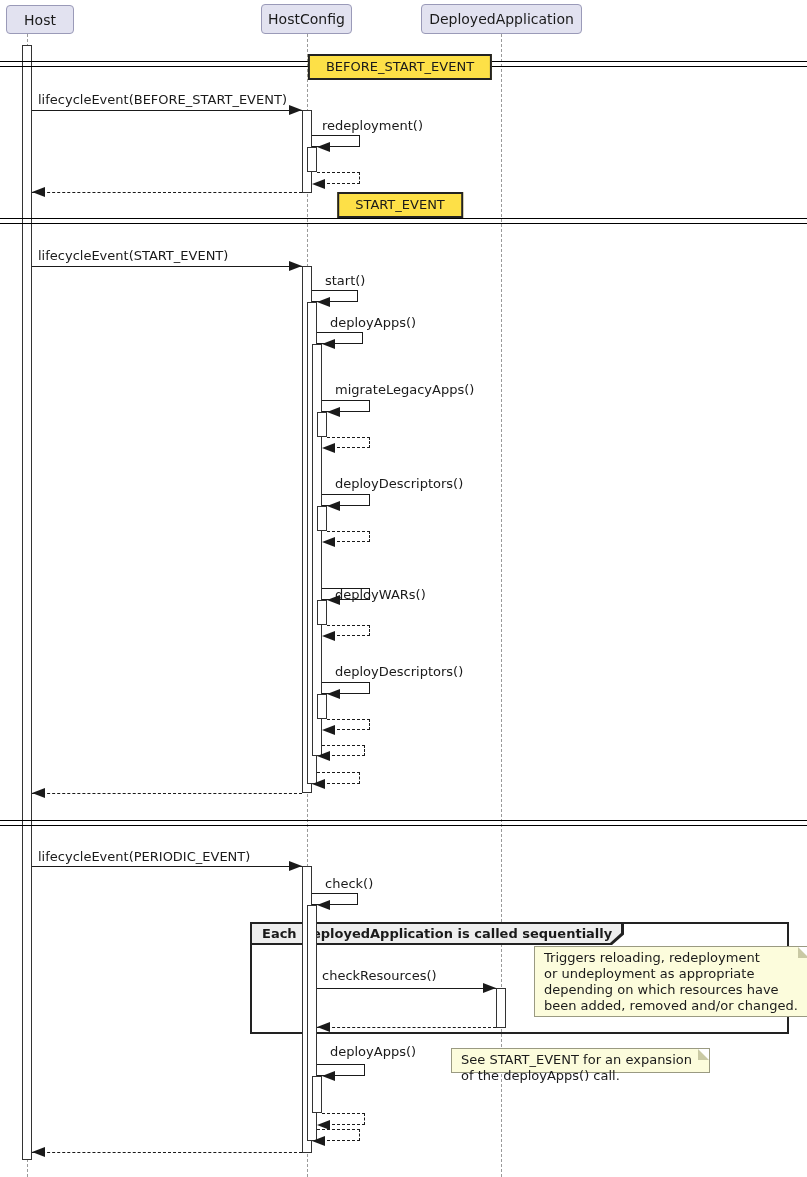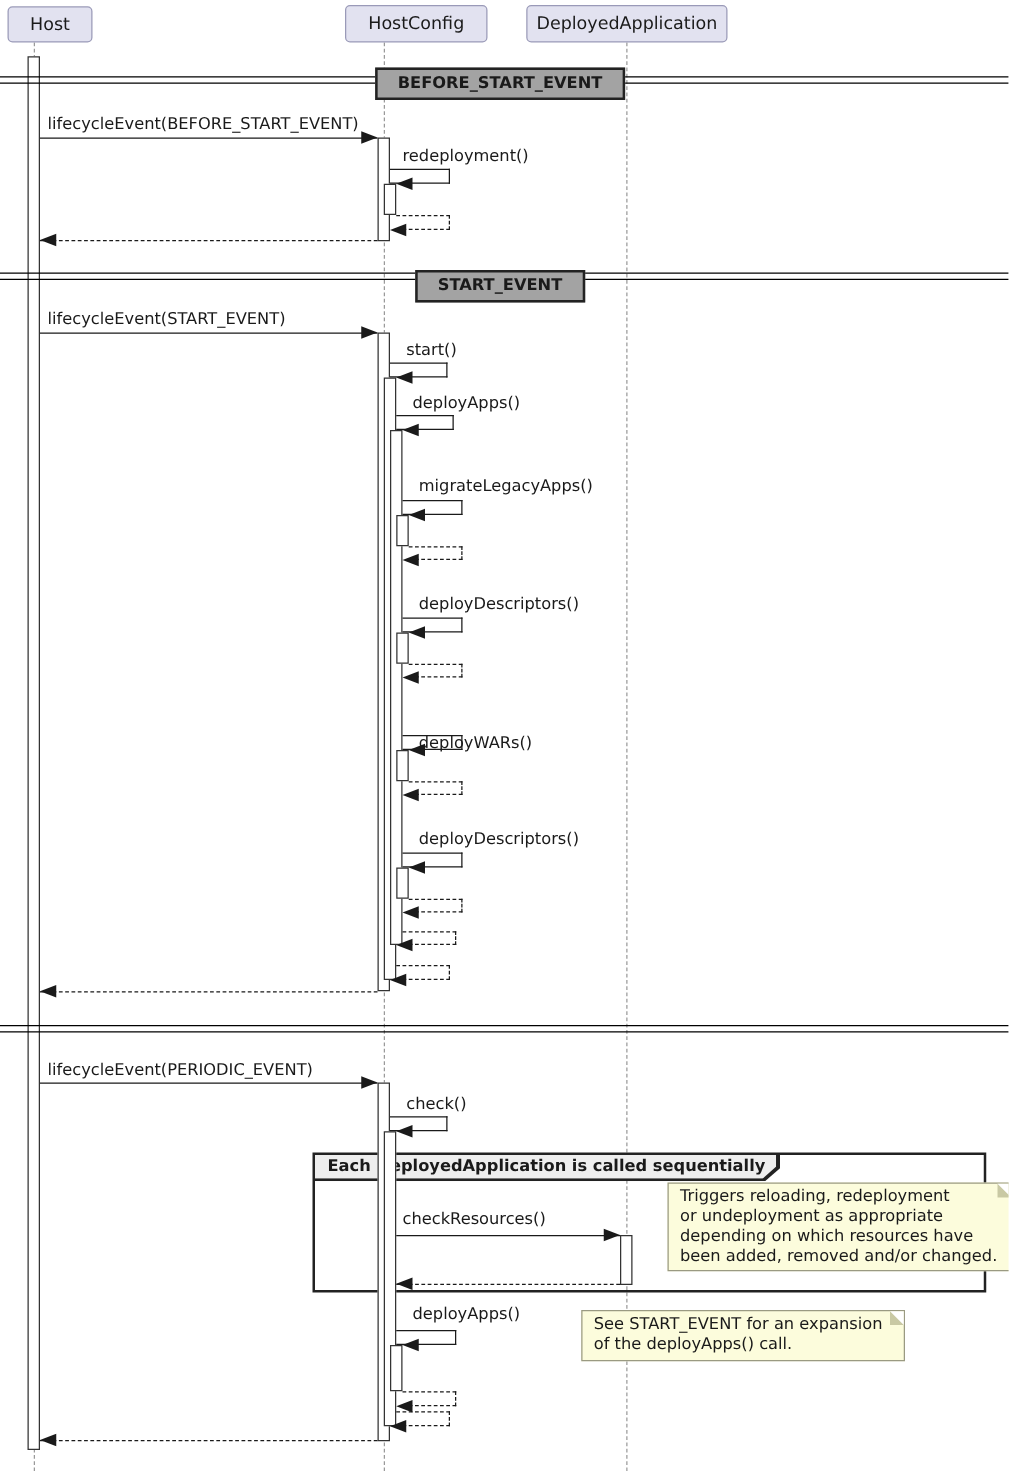--- a/index.html
+++ b/index.html
@@ -15,22 +15,22 @@
     font-size:14px; z-index:6;
   }
   
   .lifeline { position:absolute; width:0; border-left:1px dashed #9a9a9a; z-index:1; }
   
   .bar { position:absolute; box-sizing:border-box; width:10px; background:#fff; border:1px solid #333; z-index:3; }
   
   .divline { position:absolute; left:0; width:807px; height:4px; border-top:1px solid #000; border-bottom:1px solid #000; z-index:4; }
   .divbox {
     position:absolute; left:400px; transform:translateX(-50%); box-sizing:border-box;
-    background:#a3a3a3; border:2px solid #222; padding:1px 16px; line-height:20px;
-    font-size:13px; font-weight:bold; white-space:nowrap; z-index:6;
+    background:#fde047; border:2px solid #222; padding:1px 16px; line-height:20px;
+    font-size:13px; font-weight:normal; white-space:nowrap; z-index:6;
   }
   
   .msgline { position:absolute; height:0; border-top:1px solid #1a1a1a; z-index:5; }
   .msgline.ret { border-top-style:dashed; border-top-color:#1a1a1a; }
   
   .loop { position:absolute; box-sizing:border-box; border-top:1px solid #1a1a1a; border-right:1px solid #1a1a1a; border-bottom:1px solid #1a1a1a; z-index:5; }
   .loop.ret { border-style:dashed; border-left:none; }
   
   .hr { position:absolute; width:0; height:0; border-style:solid; border-width:5px 0 5px 13px; border-color:transparent transparent transparent #1a1a1a; z-index:5; }
   .hl { position:absolute; width:0; height:0; border-style:solid; border-width:5px 13px 5px 0; border-color:transparent #1a1a1a transparent transparent; z-index:5; }
@@ -85,21 +85,21 @@
 
   <div class="bar" style="left:302px; top:866px; height:287px;"></div>
   <div class="bar" style="left:307px; top:905px; height:236px;"></div>
   <div class="bar" style="left:312px; top:1076px; height:37px;"></div>
   <div class="bar" style="left:496px; top:988px; height:40px;"></div>
 
   <div class="divline" style="top:61px;"></div>
   <div class="divbox" style="top:54px;">BEFORE_START_EVENT</div>
 
   <div class="divline" style="top:218px;"></div>
-  <div class="divbox" style="top:216px;">START_EVENT</div>
+  <div class="divbox" style="top:192px;">START_EVENT</div>
 
   <div class="divline" style="top:820px;"></div>
 
   <div class="mlabel" style="left:38px; top:92px;">lifecycleEvent(BEFORE_START_EVENT)</div>
   <div class="msgline" style="left:32px; top:110px; width:270px;"></div>
   <div class="hr" style="left:289px; top:105px;"></div>
 
   <div class="mlabel" style="left:322px; top:118px;">redeployment()</div>
   <div class="loop" style="left:312px; top:135px; width:48px; height:12px;"></div>
   <div class="hl" style="left:317px; top:142px;"></div>
@@ -171,28 +171,28 @@
 
   <div class="note" style="left:511px; top:946px; width:276px; height:71px;">Triggers reloading, redeployment
 or undeployment as appropriate
 depending on which resources have
 been added, removed and/or changed.</div>
 
   <div class="mlabel" style="left:330px; top:1044px;">deployApps()</div>
   <div class="loop" style="left:317px; top:1064px; width:48px; height:12px;"></div>
   <div class="hl" style="left:322px; top:1071px;"></div>
 
-  <div class="note" style="left:442px; top:1048px; width:259px; height:41px;">See START_EVENT for an expansion
+  <div class="note" style="left:428px; top:1048px; width:259px; height:25px;">See START_EVENT for an expansion
 of the deployApps() call.</div>
 
   <div class="loop ret" style="left:322px; top:1113px; width:43px; height:12px;"></div>
   <div class="hl" style="left:317px; top:1120px;"></div>
   <div class="loop ret" style="left:317px; top:1129px; width:43px; height:12px;"></div>
   <div class="hl" style="left:312px; top:1136px;"></div>
 
   <div class="msgline ret" style="left:32px; top:1152px; width:270px;"></div>
   <div class="hl" style="left:32px; top:1147px;"></div>
 
   <div class="pbox" style="left:6px; top:5px; width:68px; height:29px;">Host</div>
-  <div class="pbox" style="left:276px; top:4px; width:114px;">HostConfig</div>
+  <div class="pbox" style="left:261px; top:4px; width:91px;">HostConfig</div>
   <div class="pbox" style="left:421px; top:4px; width:161px;">DeployedApplication</div>
 
 </div>
 
 </body></html>

